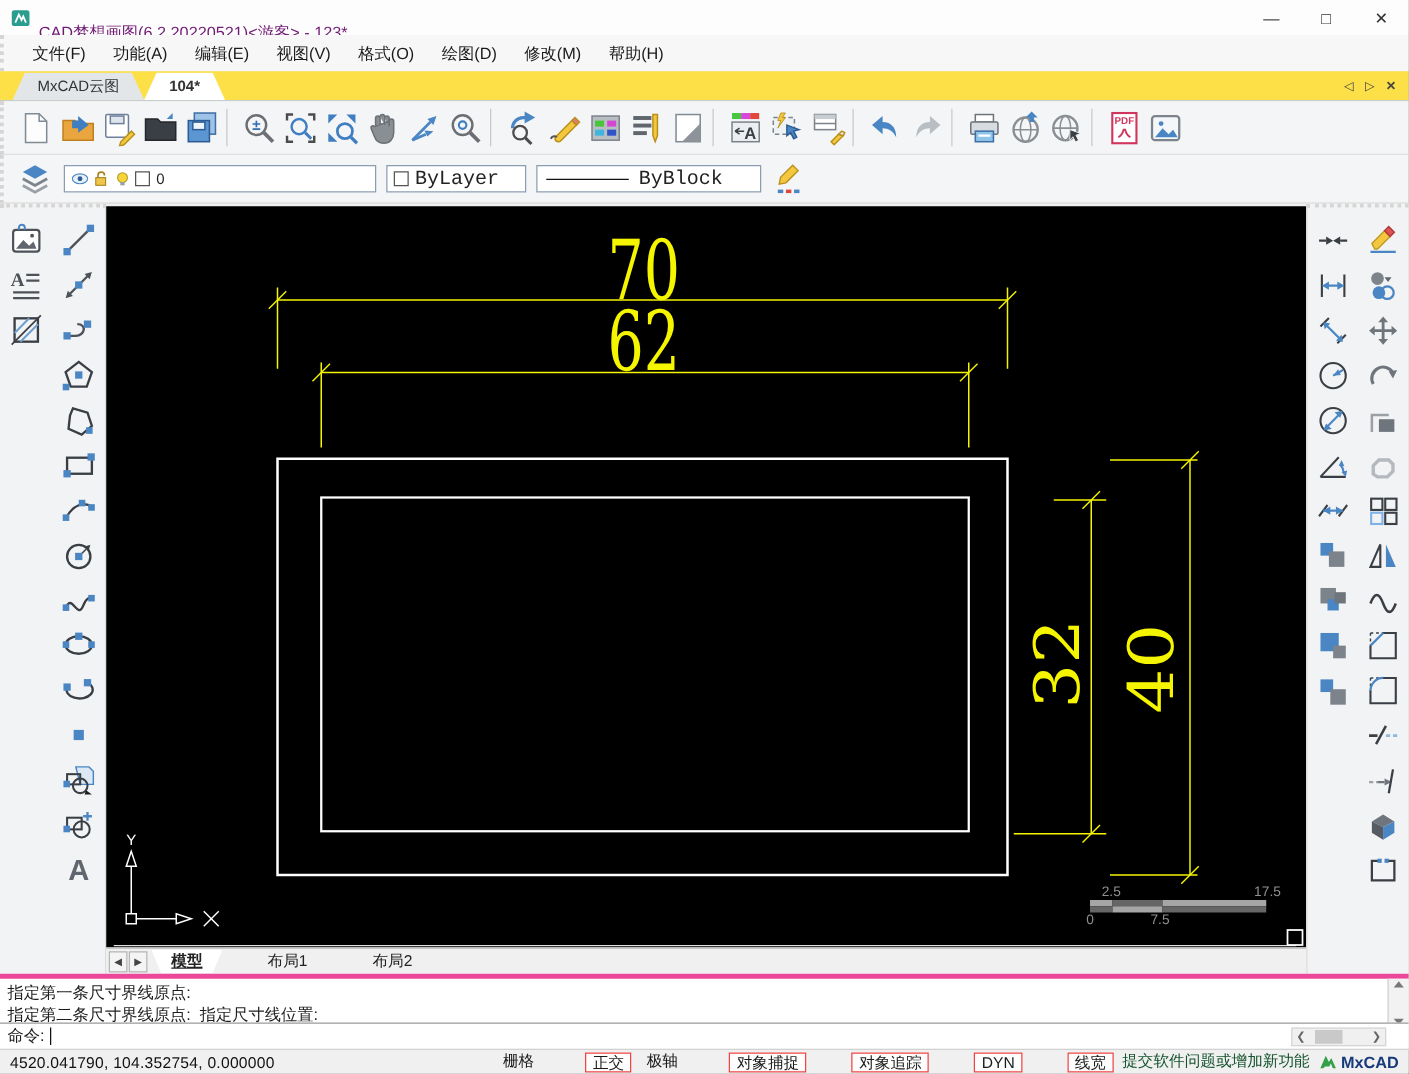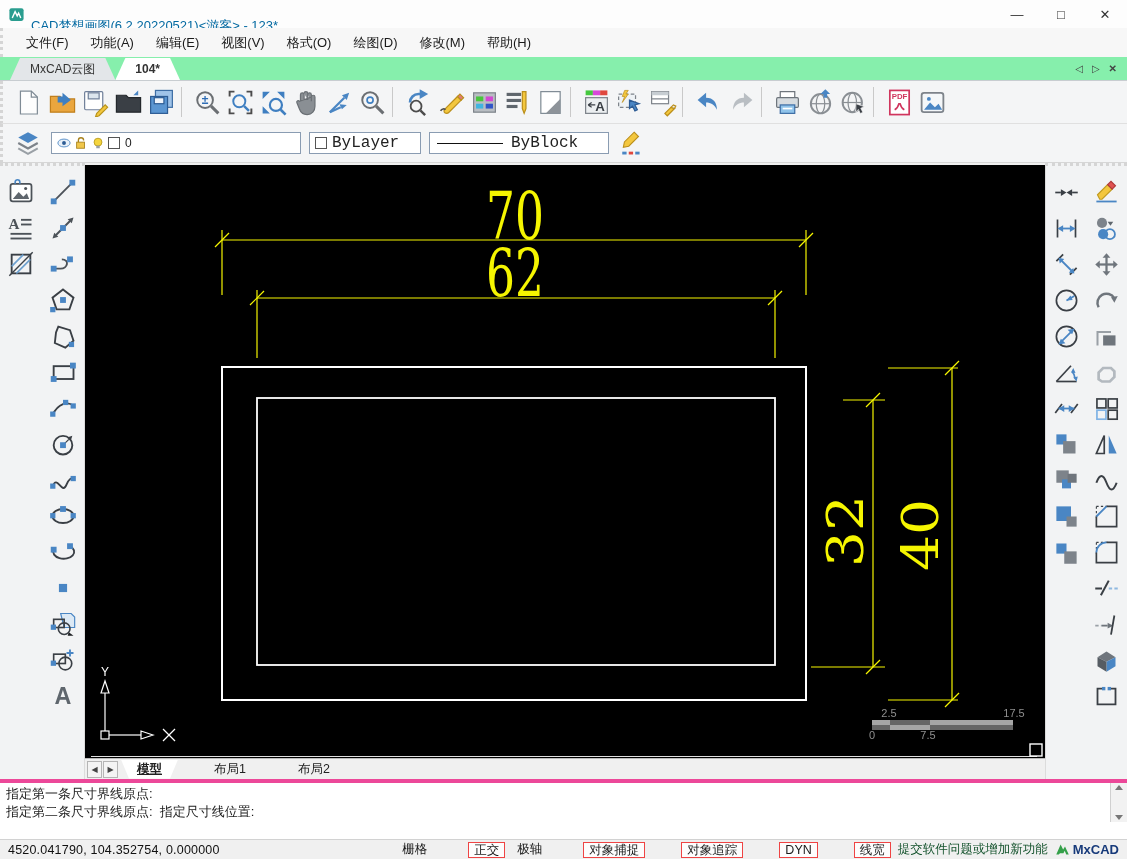--- a/index.html
+++ b/index.html
@@ -8,30 +8,30 @@
     position: relative; overflow: hidden;
     font-family: "Liberation Sans", sans-serif;
     background:#f0f0f0; color:#222;
   }
   .abs { position:absolute; }
 
   
   #titlebar { top:0; left:0; right:0; height:28px; background:#fdfdfd; display:flex; align-items:center; padding-left:8px; }
   #titlebar .appicon { width:17px; height:17px; margin-right:6px; }
   #titlebar .appicon svg { width:100%; height:100%; }
-  #title-text { font-size:13px; color:#0369a1;margin-top:24px; }
+  #title-text { font-size:13px; color:#701a75;margin-top:24px; }
   #wincontrols { margin-left:auto; display:flex; height:100%; }
   .winbtn { width:44px; height:100%; display:flex; align-items:center; justify-content:center; font-size:13px; color:#333; cursor:default; }
 
   
   #menubar { top:28px; left:0; right:0; height:29px; background:#f7f7f7; display:flex; align-items:center; padding-left:12px; border-left:3px dotted #d5d5d5; }
   .menu-item { font-size:13px; color:#1a1a1a; padding:4px 11px; }
 
   
-  #doctabs { top:57px; left:0; right:0; height:24px; background:#86efac; border-bottom:1px solid #c8cdd1; display:flex; align-items:flex-end; padding-left:10px; }
+  #doctabs { top:57px; left:0; right:0; height:24px; background:#fde047; border-bottom:1px solid #c8cdd1; display:flex; align-items:flex-end; padding-left:10px; }
   .doctab { height:22px; display:flex; align-items:center; padding:0 20px; font-size:12px; color:#333;
             clip-path: polygon(10px 0, calc(100% - 10px) 0, 100% 100%, 0 100%); background:#e3e6e9; }
   .doctab.active { background:#ffffff; font-weight:bold; }
   #doctab-controls { margin-left:auto; display:flex; align-items:center; gap:9px; padding-right:10px; font-size:10px; color:#444; height:100%; }
   #doctab-controls span { cursor:default; }
 
   
   #toolbar1 { top:81px; left:0; right:0; height:43px; background:#f4f5f6; border-bottom:1px solid #e0e0e0;
               display:flex; align-items:center; padding-left:10px; border-left:3px dotted #d5d5d5; }
   #toolbar1 .tbtn { width:33px; height:33px; }
@@ -806,20 +806,29 @@
 <div id="cmdarea" class="abs">
   <div id="cmd-history">
 
   <div class="cmd-line">指定第一条尺寸界线原点:</div>
       <div class="cmd-line">指定第二条尺寸界线原点:  指定尺寸线位置:</div>
     </div>
   <div id="cmd-vscroll">
     <span class="vchev up"></span>
     <span class="vchev down"></span>
   </div>
+  <div id="cmd-input-row">
+    <span id="cmd-prompt">命令:</span>
+    <span id="caret"></span>
+    <div id="cmd-hscroll">
+      <span>❮</span>
+      <span class="thumb"></span>
+      <span style="margin-left:auto;">❯</span>
+    </div>
+  </div>
 </div>
 
 <div id="statusbar" class="abs">
   <span id="coords">4520.041790,  104.352754,  0.000000</span>
   <div id="status-right">
     <div style="display:flex; align-items:center; gap:7px;">
 
     <span class="toggle">栅格</span>
         <span class="toggle boxed">正交</span>
         <span class="toggle">极轴</span>

